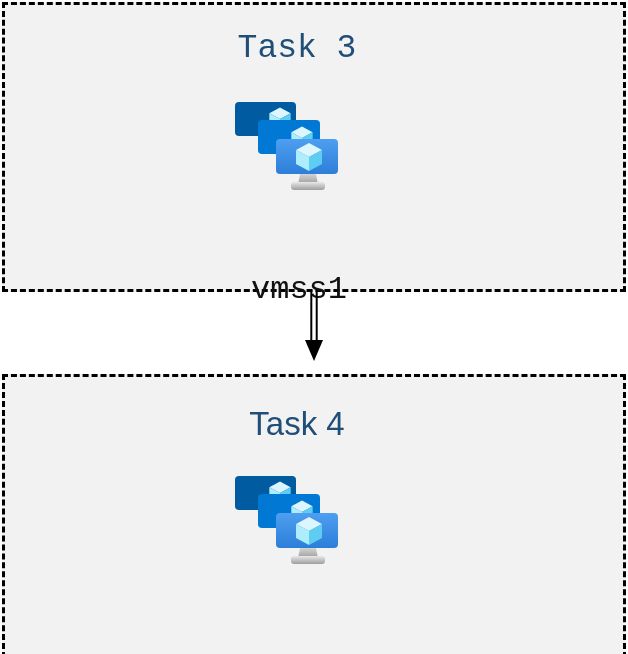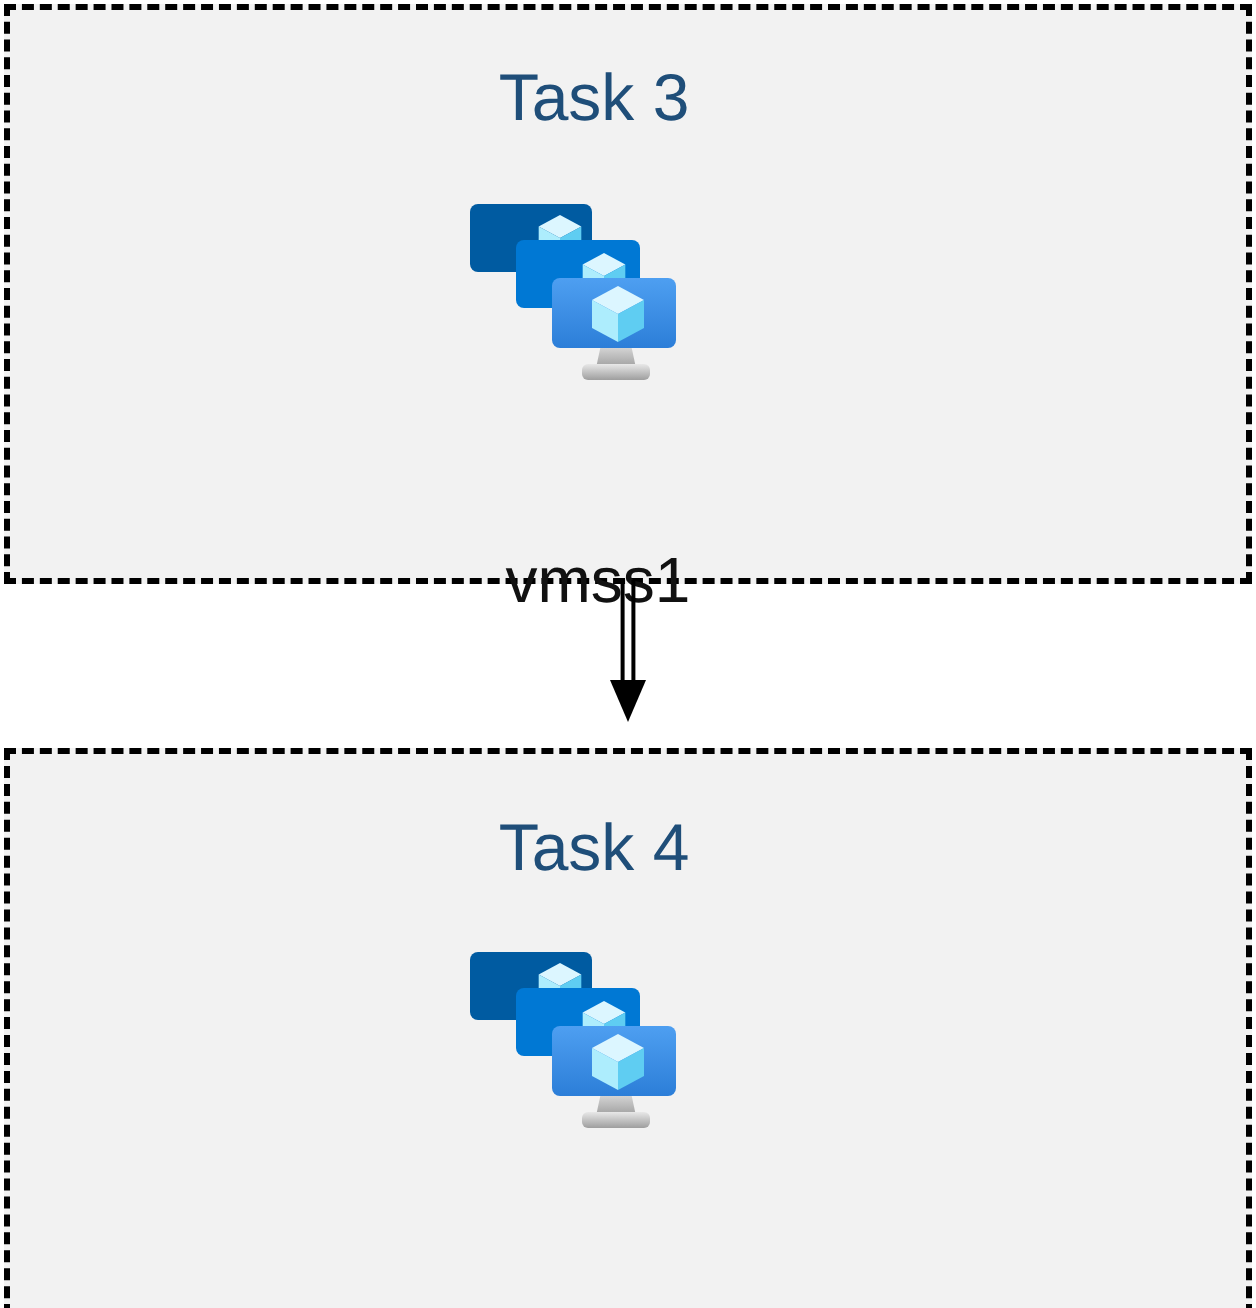--- a/index.html
+++ b/index.html
@@ -29,21 +29,21 @@
   }
   .canvas{position:absolute;inset:0;}
   .task-box{
     position:absolute;
     left:2px;
     width:624px;
     background:var(--box-fill);
     border:3px dashed var(--border-color);
     box-sizing:border-box;
   }
-  .task-box-1{top:2px;height:290px;}
+  .task-box-1{top:2px;height:290px;font-family:Liberation Mono, monospace;}
   .task-box-2{top:374px;height:293px;}
   .box-title{
     position:absolute;
     left:0;right:0;
     text-align:center;
     transform:translateX(-17px);
     color:var(--title-color);
     font-size:33px;
     line-height:40px;
     white-space:pre;

